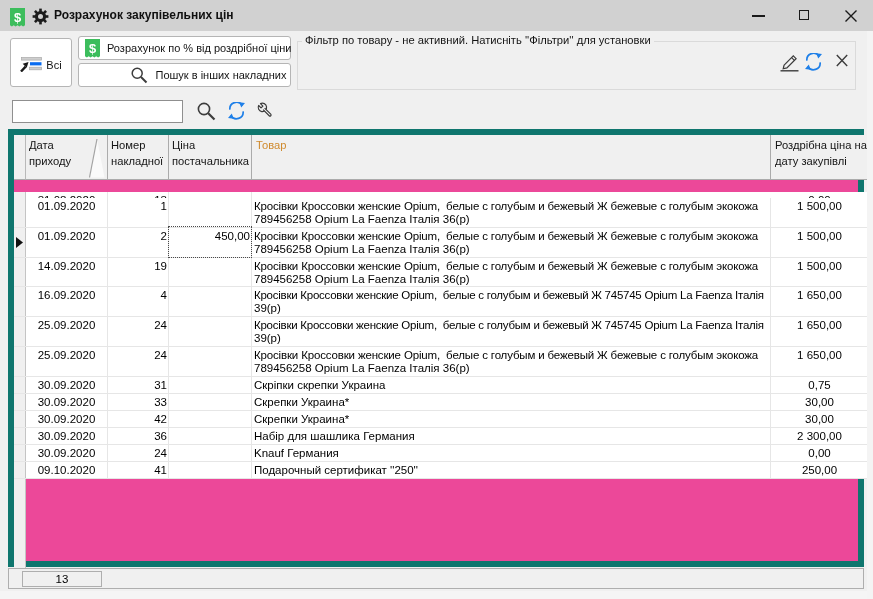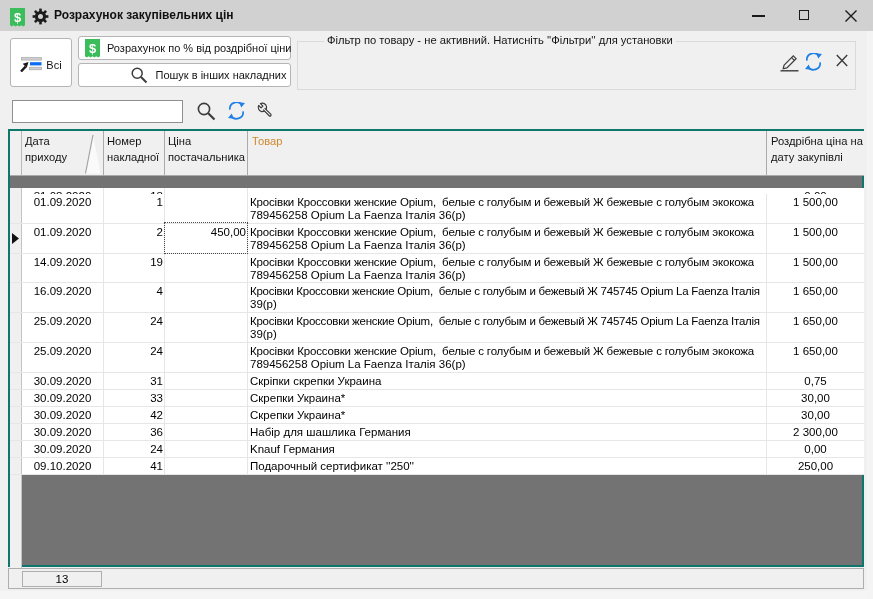--- a/index.html
+++ b/index.html
@@ -6,23 +6,23 @@
 .abs{position:absolute;}
 #titlebar{left:0;top:0;width:873px;height:31px;background:#d1d1d1;}
 #title{left:54px;top:0;height:17px;line-height:30px;font-size:12px;font-weight:bold;color:#101010;}
 .btn{background:#fff;border:1px solid #b5b5b5;border-radius:3px;box-sizing:border-box;display:flex;align-items:center;justify-content:center;}
 .btn svg{flex-shrink:0;}
 #btnVsi{left:10px;top:38px;width:62px;height:49px;padding-top:4px;}
 #btn2{left:78px;top:36px;width:213px;height:24px;justify-content:flex-start;padding-left:6px;}
 #btn3{left:78px;top:63px;width:213px;height:24px;padding-left:48px;}
 .btxt{font-size:11px;color:#141414;white-space:nowrap;}
 #gbox{left:297px;top:41px;width:559px;height:49px;border:1px solid #dadada;box-sizing:border-box;}
-#gboxlbl{left:26px;top:-8px;background:#f0f0f0;padding:0 3px;font-size:11.2px;color:#141414;white-space:nowrap;}
+#gboxlbl{left:4px;top:-8px;background:#f0f0f0;padding:0 3px;font-size:11.2px;color:#141414;white-space:nowrap;}
 #input{left:12px;top:100px;width:171px;height:23px;background:#fff;border:1px solid #8f8f8f;box-sizing:border-box;}
-#grid{left:8px;top:129px;width:856px;height:438px;background:#737373;border:2px solid #0f766e;box-sizing:border-box;}
+#grid{left:8px;top:129px;width:856px;height:438px;background:#ec4899;border:6px solid #0f766e;box-sizing:border-box;}
 .hc{top:0;height:45px;background:#f0f0f0;border-right:1px solid #ababab;border-bottom:1px solid #ababab;box-sizing:border-box;font-size:11.2px;line-height:16px;padding:2px 0 0 3px;color:#141414;white-space:nowrap;overflow:hidden;}
 .row{left:0;width:854px;border-bottom:1px solid #e6e6e6;box-sizing:border-box;background:#fff;font-size:11.5px;color:#000;}
 .cell{top:0;bottom:0;box-sizing:border-box;border-right:1px solid #e6e6e6;padding-top:2px;line-height:13px;white-space:nowrap;overflow:hidden;}
 .c0{left:0;width:12px;background:#f0f0f0;border-right:1px solid #c4c4c4;}
 .c1{left:12px;width:82px;text-align:center;}
 .c2{left:94px;width:61px;text-align:right;padding-right:1px;}
 .c3{left:155px;width:83px;text-align:right;padding-right:1px;}
 .c4{left:238px;width:519px;padding-left:2px;}
 .c5{left:757px;width:97px;text-align:center;padding-right:0px;border-right:none;}
 #statusbar{left:8px;top:568px;width:856px;height:21px;border:1px solid #aeaeae;background:#f0f0f0;box-sizing:border-box;}

